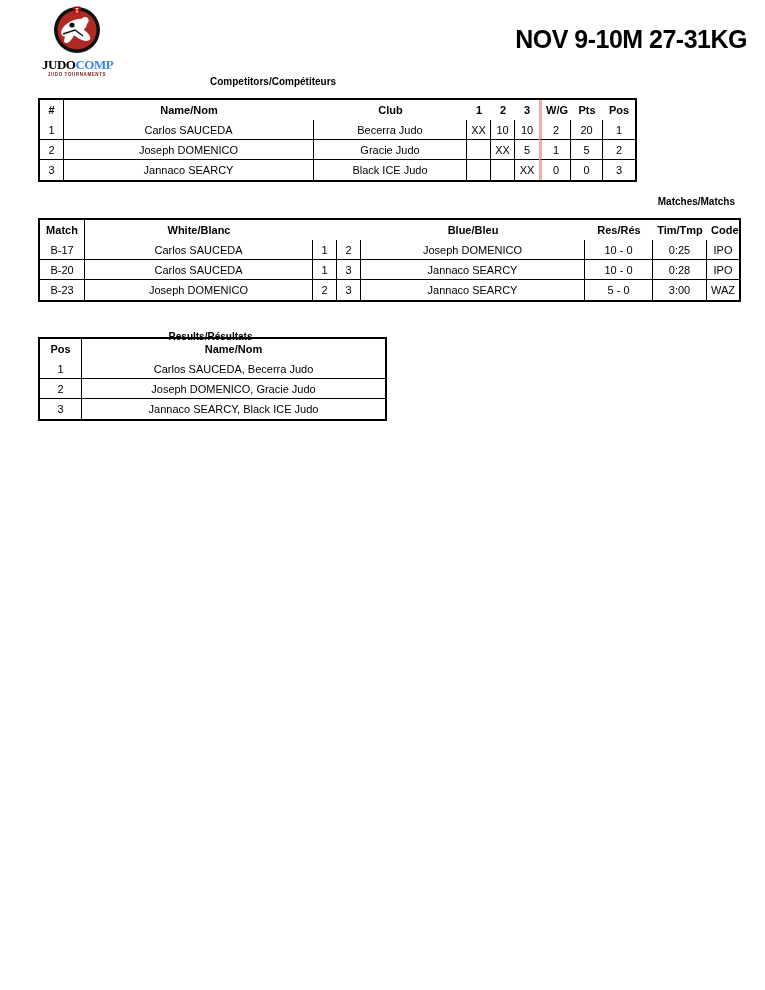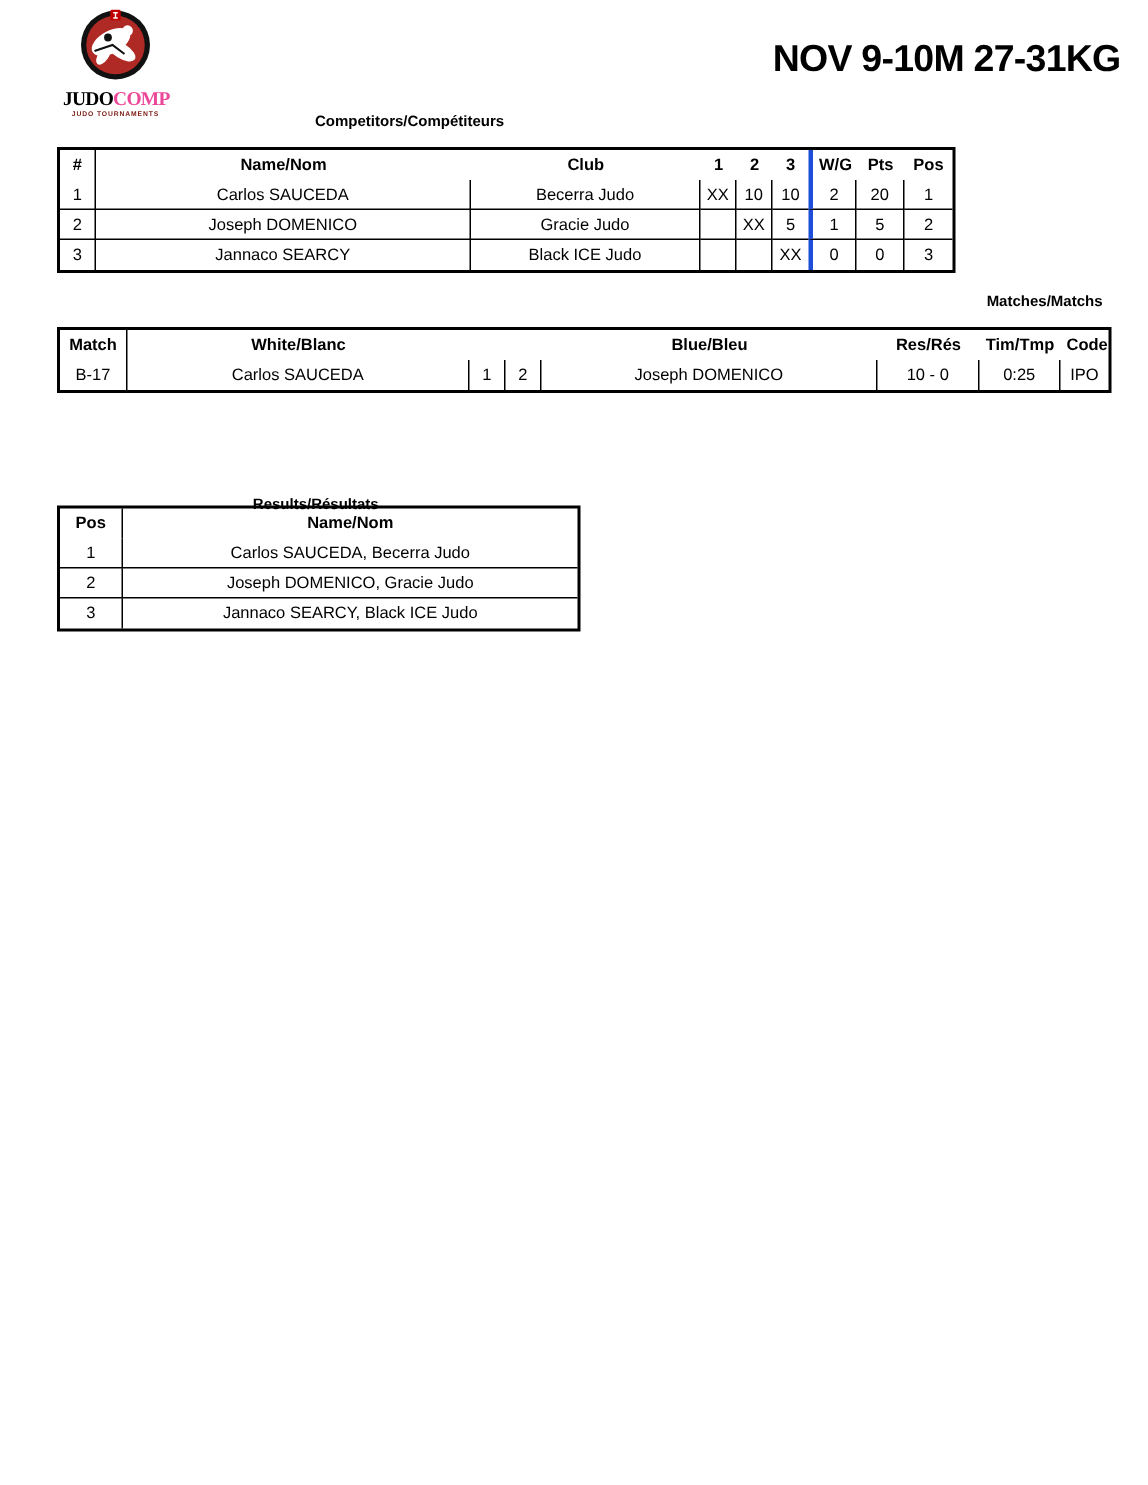--- a/index.html
+++ b/index.html
@@ -8,21 +8,21 @@
     width: 765px; height: 990px;
     position: relative;
     font-family: "Liberation Sans", sans-serif;
     color: #000;
     overflow: hidden;
   }
 
   
   .logo-wrap { position: absolute; left: 42px; top: 6px; width: 70px; text-align: center; }
   .logo-word { font-family: "Liberation Serif", serif; font-weight: bold; font-size: 13px; letter-spacing: -0.5px; line-height: 12px; white-space: nowrap; }
-  .logo-word .red { color: #ec4899; }
+  .logo-word .red { color: #3b82f6; }
   .logo-sub { font-size: 4.5px; font-weight: bold; color: #7a1a12; letter-spacing: 0.6px; margin-top: 1px; white-space: nowrap; }
   .page-title {
     position: absolute; top: 25px; right: 18px;
     font-size: 25px; font-weight: bold; letter-spacing: -0.5px;
     white-space: nowrap;
     text-align: center;
   }
 
   
   .sec-heading { position: absolute; font-size: 10px; font-weight: bold; white-space: nowrap; }
@@ -51,21 +51,21 @@
   .grid tr > *:last-child { border-right: none; }
   .grid tr:last-child > * { border-bottom: none; }
   .grid thead th { font-weight: bold; }
   .cell-left { text-align: left; padding-left: 8px; }
   .bold { font-weight: bold; }
 
   
   .t1 { left: 38px; top: 98px; width: 597px; }
   .t1 thead th { border-right: none; }
   .t1 thead th.keep-div { border-right: 1px solid #000; }
-  .t1 .sep-left { border-left: 3px solid #1d4ed8; }
+  .t1 .sep-left { border-left: 3px solid #fca5a5; }
   .t1 td.pre-sep { border-right: none; }
 
   
   .t2 { left: 38px; top: 218px; width: 699px; }
   .t2 thead th { border-right: none; }
   .t2 thead th.keep-div { border-right: 1px solid #000; }
 
   
   .t3 { left: 38px; top: 337px; width: 347px; }
 </style>
@@ -184,20 +184,40 @@
     <tr>
       <td>B-17</td>
       <td class="cell-left bold">Carlos SAUCEDA</td>
       <td>1</td>
       <td>2</td>
       <td class="cell-left">Joseph DOMENICO</td>
       <td>10 - 0</td>
       <td>0:25</td>
       <td>IPO</td>
     </tr>
+    <tr>
+      <td>B-20</td>
+      <td class="cell-left bold">Carlos SAUCEDA</td>
+      <td>1</td>
+      <td>3</td>
+      <td class="cell-left">Jannaco SEARCY</td>
+      <td>10 - 0</td>
+      <td>0:28</td>
+      <td>IPO</td>
+    </tr>
+    <tr>
+      <td>B-23</td>
+      <td class="cell-left bold">Joseph DOMENICO</td>
+      <td>2</td>
+      <td>3</td>
+      <td class="cell-left">Jannaco SEARCY</td>
+      <td>5 - 0</td>
+      <td>3:00</td>
+      <td>WAZ</td>
+    </tr>
   </tbody>
 </table>
 
 <div class="sec-heading h-results">Results/Résultats</div>
 
 <table class="grid t3">
   <colgroup>
     <col style="width:42px">
       <col style="width:303px">
   </colgroup>

